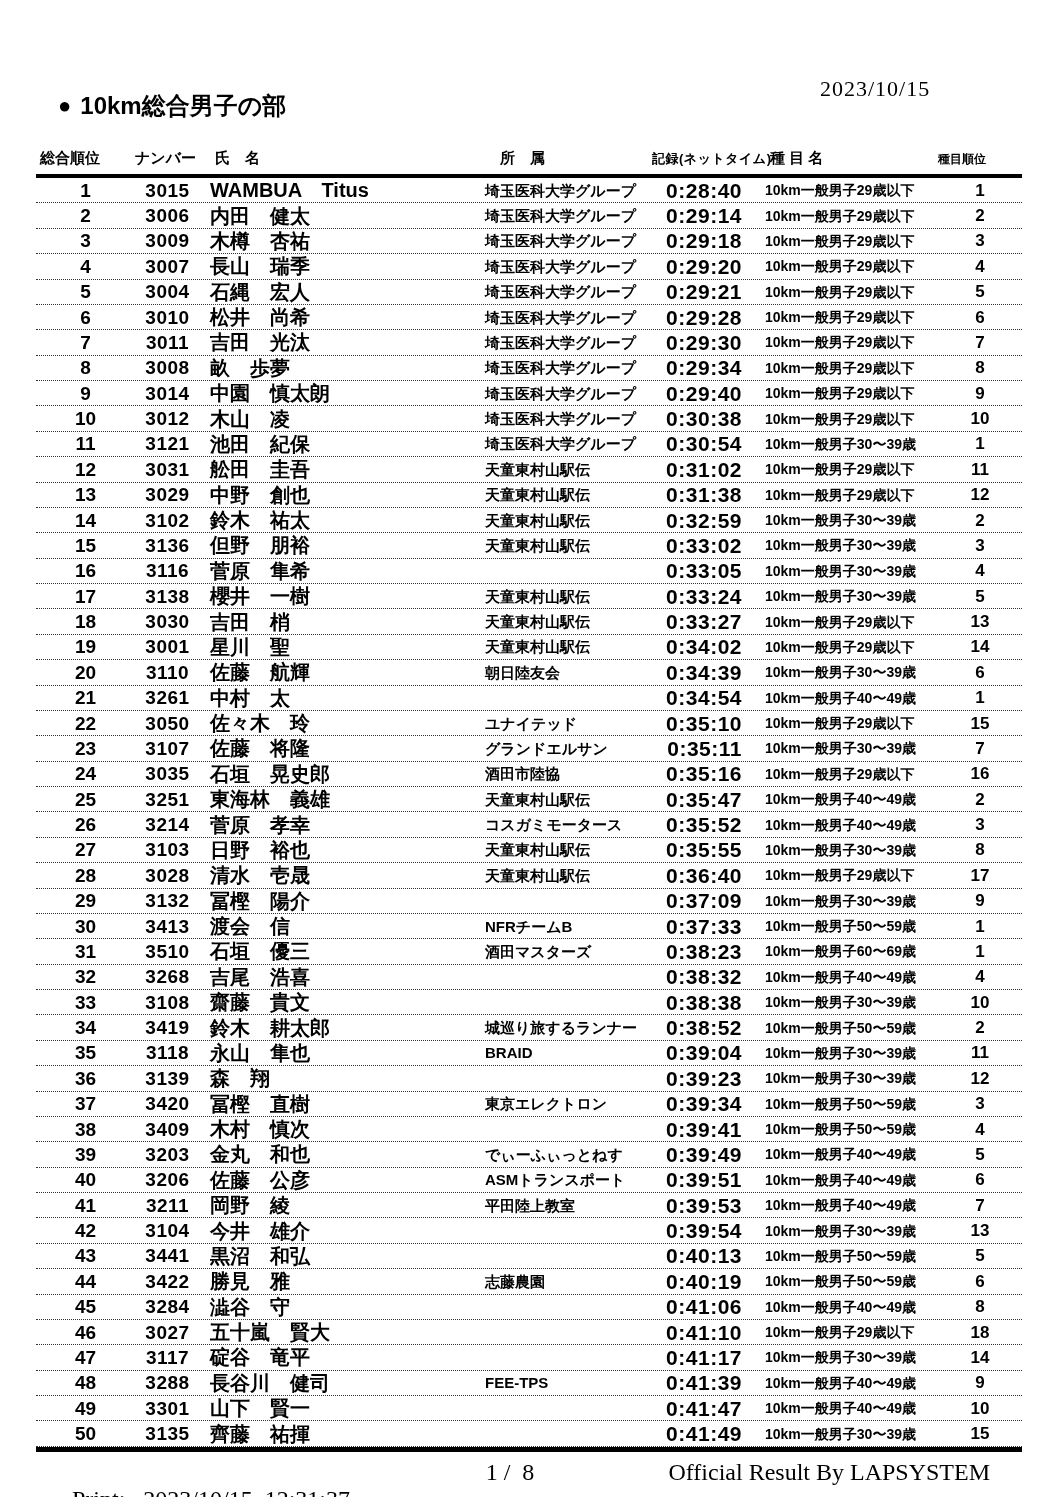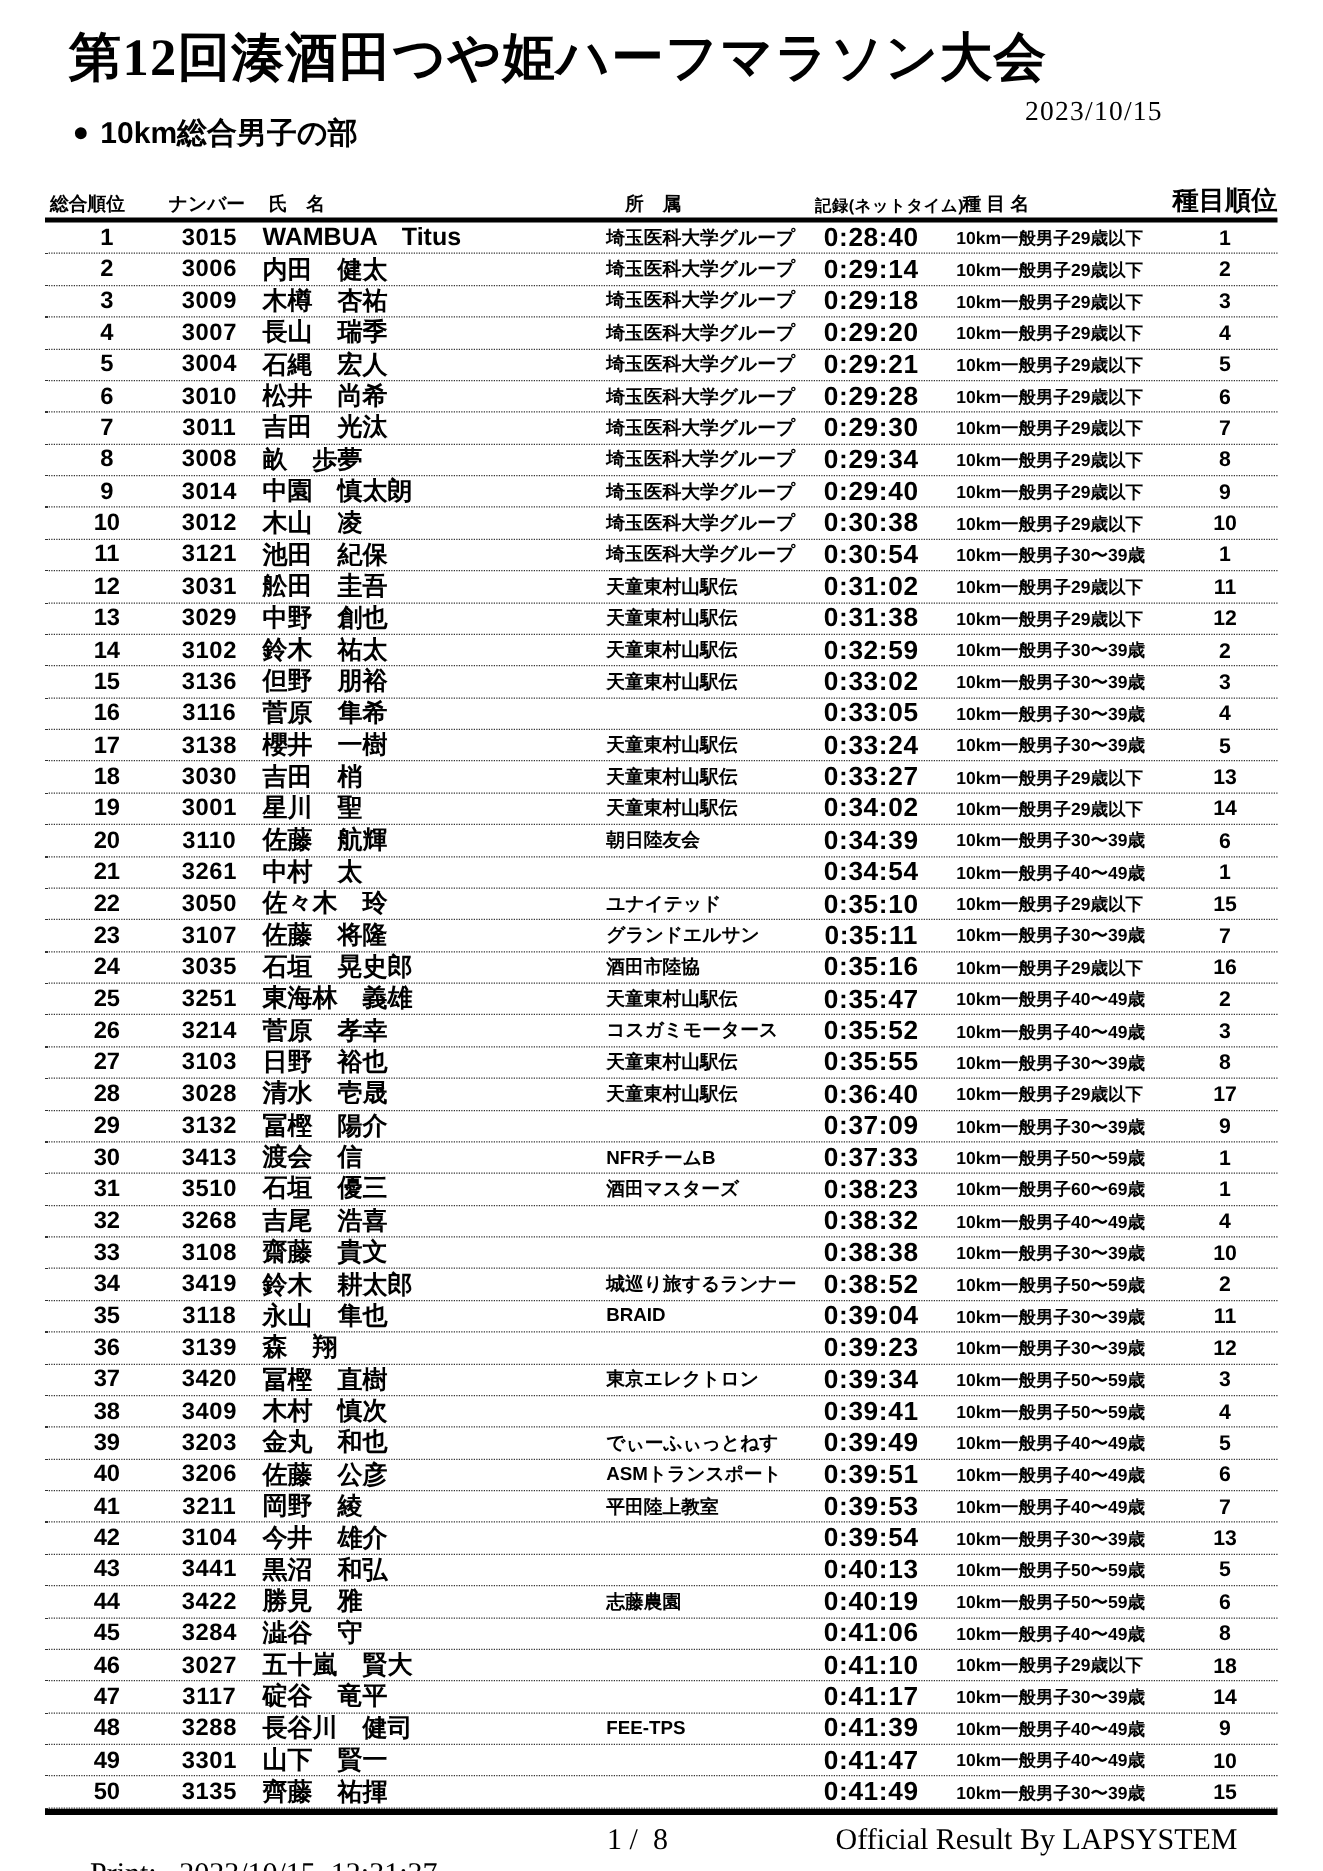--- a/index.html
+++ b/index.html
@@ -39,48 +39,47 @@
   .trow {
     height:25.38px; align-items:center;
     border-bottom:1px dotted #333;
     font-weight:bold;
   }
   .cell { overflow:visible; white-space:nowrap; line-height:1; }
   .c-rank { text-align:center; font-size:19px; }
   .c-number { text-align:center; font-size:19px; letter-spacing:0.5px; }
   .c-name { padding-left:10px; font-size:20px; }
   .c-affiliation { padding-left:5px; font-size:15px; }
-  .c-time { text-align:center; padding-right:2px; font-size:21px; letter-spacing:0.5px; }
+  .c-time { text-align:right; padding-right:2px; font-size:21px; letter-spacing:0.5px; }
   .c-category { padding-left:21px; font-size:14px; }
   .c-category_rank { text-align:center; font-size:17px; }
 
   .thead .c-rank { text-align:left; padding-left:4px; font-size:15px; }
   .thead .c-number { text-align:left; font-size:15px; letter-spacing:0; }
   .thead .c-name { padding-left:15px; font-size:15px; }
   .thead .c-affiliation { padding-left:20px; font-size:15px; }
   .thead .c-time { text-align:left; padding:0 0 0 0; font-size:13px; }
   .thead .c-category { padding-left:26px; font-size:15px; }
-  .thead .c-category_rank { text-align:center; padding-right:10px; font-size:21px; }
+  .thead .c-category_rank { text-align:left; padding-right:10px; font-size:12px; }
 
   .footer-print, .footer-page, .footer-credit {
     position:absolute; top:1459px;
     font-family:"Liberation Serif","DejaVu Serif",serif;
     font-size:24px; white-space:pre;
   }
   .footer-print { left:48px; }
   .footer-print .val { margin-left:18px; }
   .footer-page { left:430px; width:160px; text-align:center; }
   .footer-credit { right:68px; }
 </style>
 </head>
 <body>
 
 <div class="page">
 
-  <div class="event-title">第12回湊酒田つや姫ハーフマラソン大会</div>
 
   <div class="event-date">2023/10/15</div>
 
   <div class="section-heading">
     <span class="bullet">●</span>
     <span>10km総合男子の部</span>
   </div>
 
   <div class="rtable">
     <div class="thead">

